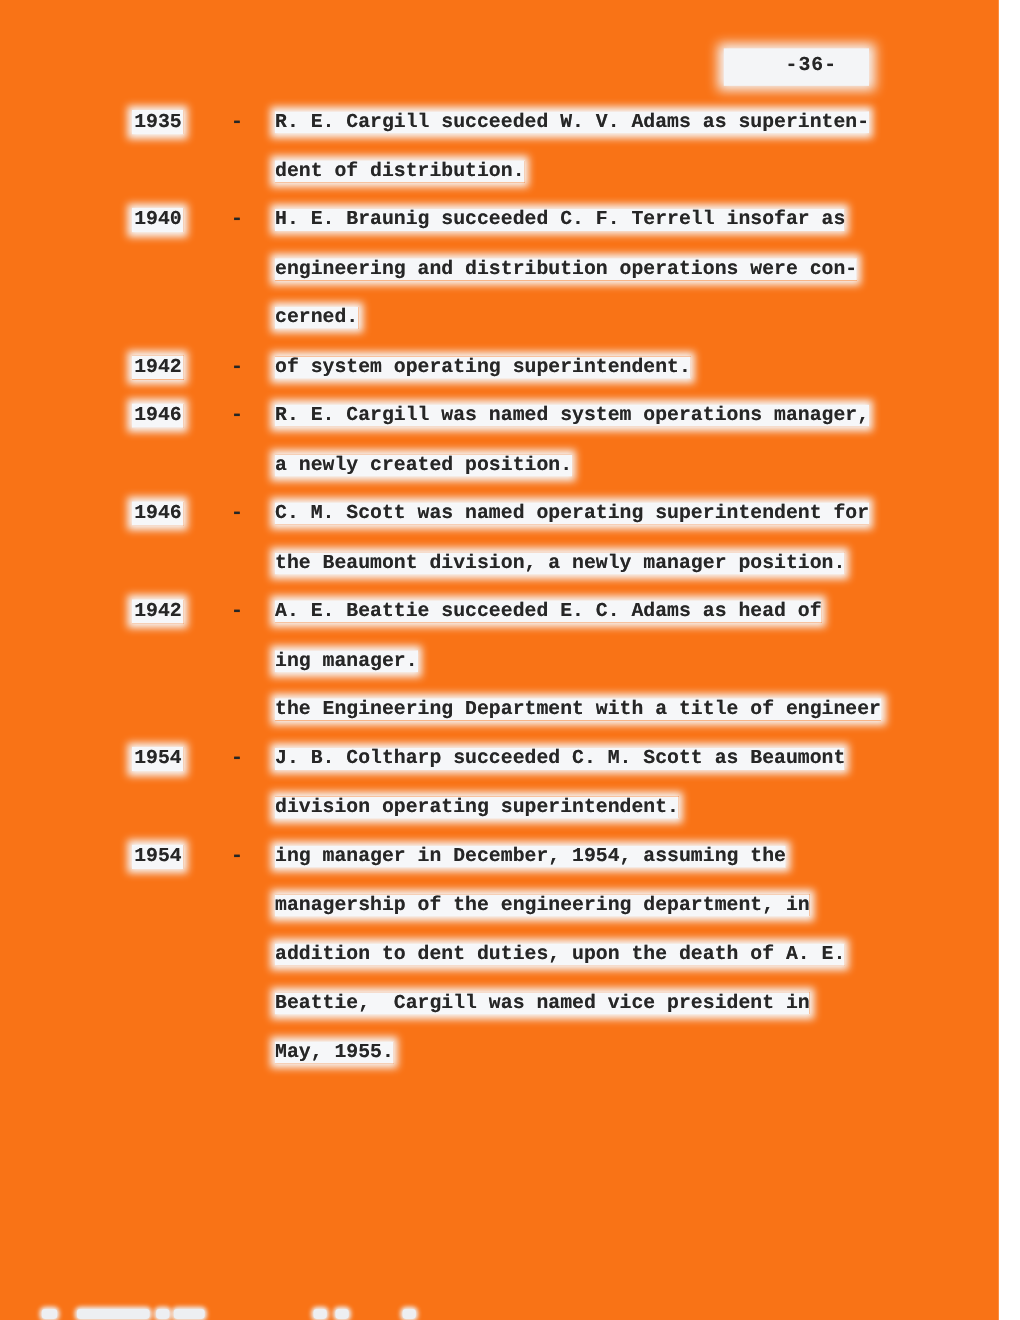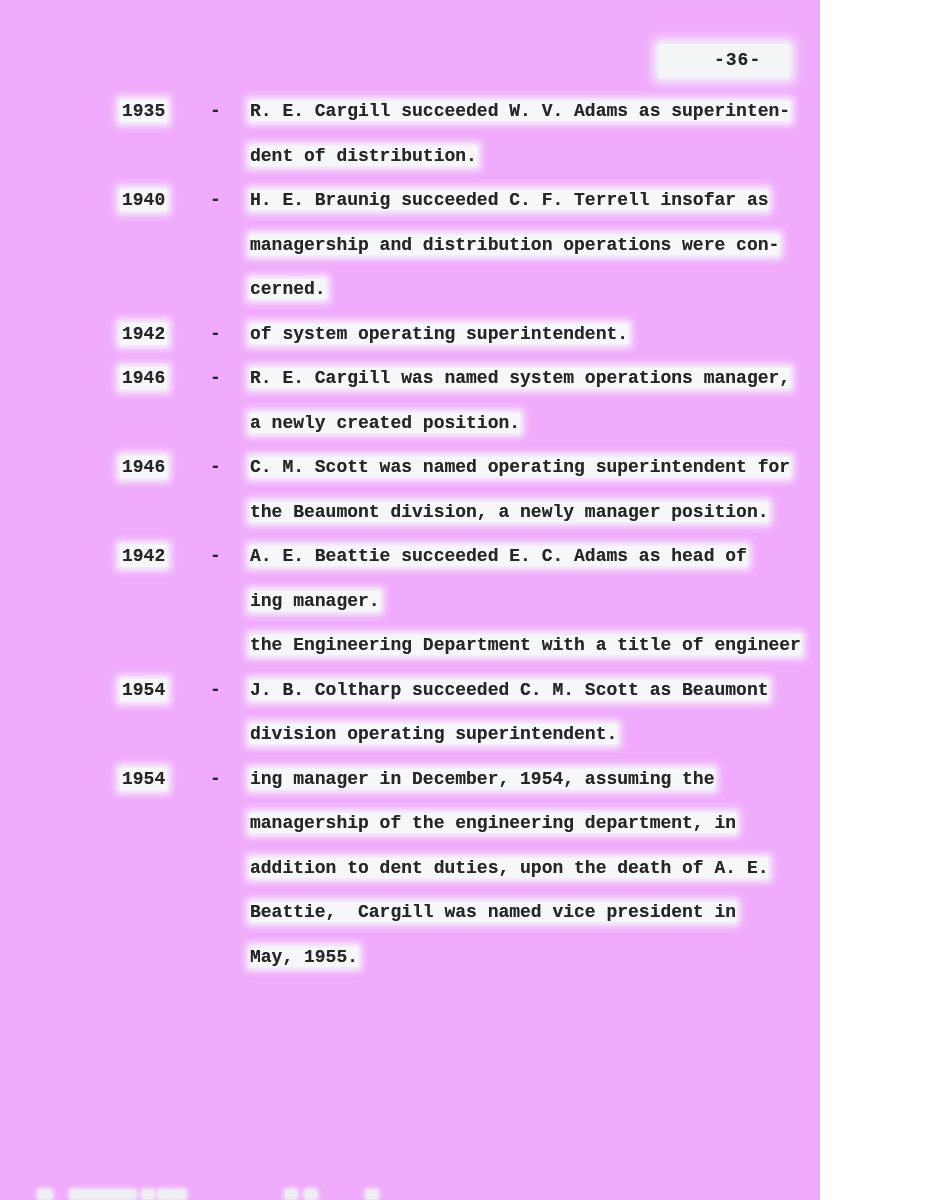--- a/index.html
+++ b/index.html
@@ -1,19 +1,19 @@
 <!DOCTYPE html>
 <html><head>
 <meta charset="utf-8">
 <style>
   html,body{margin:0;padding:0;background:#ffffff;}
   .page{
     position:relative;
-    width:820px;height:1200px;
-    background:#f0abfc;
+    width:908px;height:1200px;
+    background:#f97316;
     overflow:hidden;
     font-family:"Liberation Mono", monospace;
     color:#262626;
     font-weight:700;
     text-shadow:0 0 0.6px rgba(40,40,40,.55);
   }
   .page-number{
     position:absolute;top:44px;left:658px;
     width:132px;padding:6px 0 8px 0;
     text-indent:56px;
@@ -60,21 +60,21 @@
           <div class="line"><span class="ink">R. E. Cargill succeeded W. V. Adams as superinten-</span></div>
           <div class="line"><span class="ink">dent of distribution.</span></div>
         </div>
   </div>
 
   <div class="entry">
     <span class="year"><span class="ink">1940</span></span>
     <span class="sep">-</span>
     <div class="lines">
           <div class="line"><span class="ink">H. E. Braunig succeeded C. F. Terrell insofar as</span></div>
-          <div class="line"><span class="ink">managership and distribution operations were con-</span></div>
+          <div class="line"><span class="ink">engineering and distribution operations were con-</span></div>
           <div class="line"><span class="ink">cerned.</span></div>
         </div>
   </div>
 
   <div class="entry">
     <span class="year"><span class="ink">1942</span></span>
     <span class="sep">-</span>
     <div class="lines">
           <div class="line"><span class="ink">of system operating superintendent.</span></div>
         </div>

